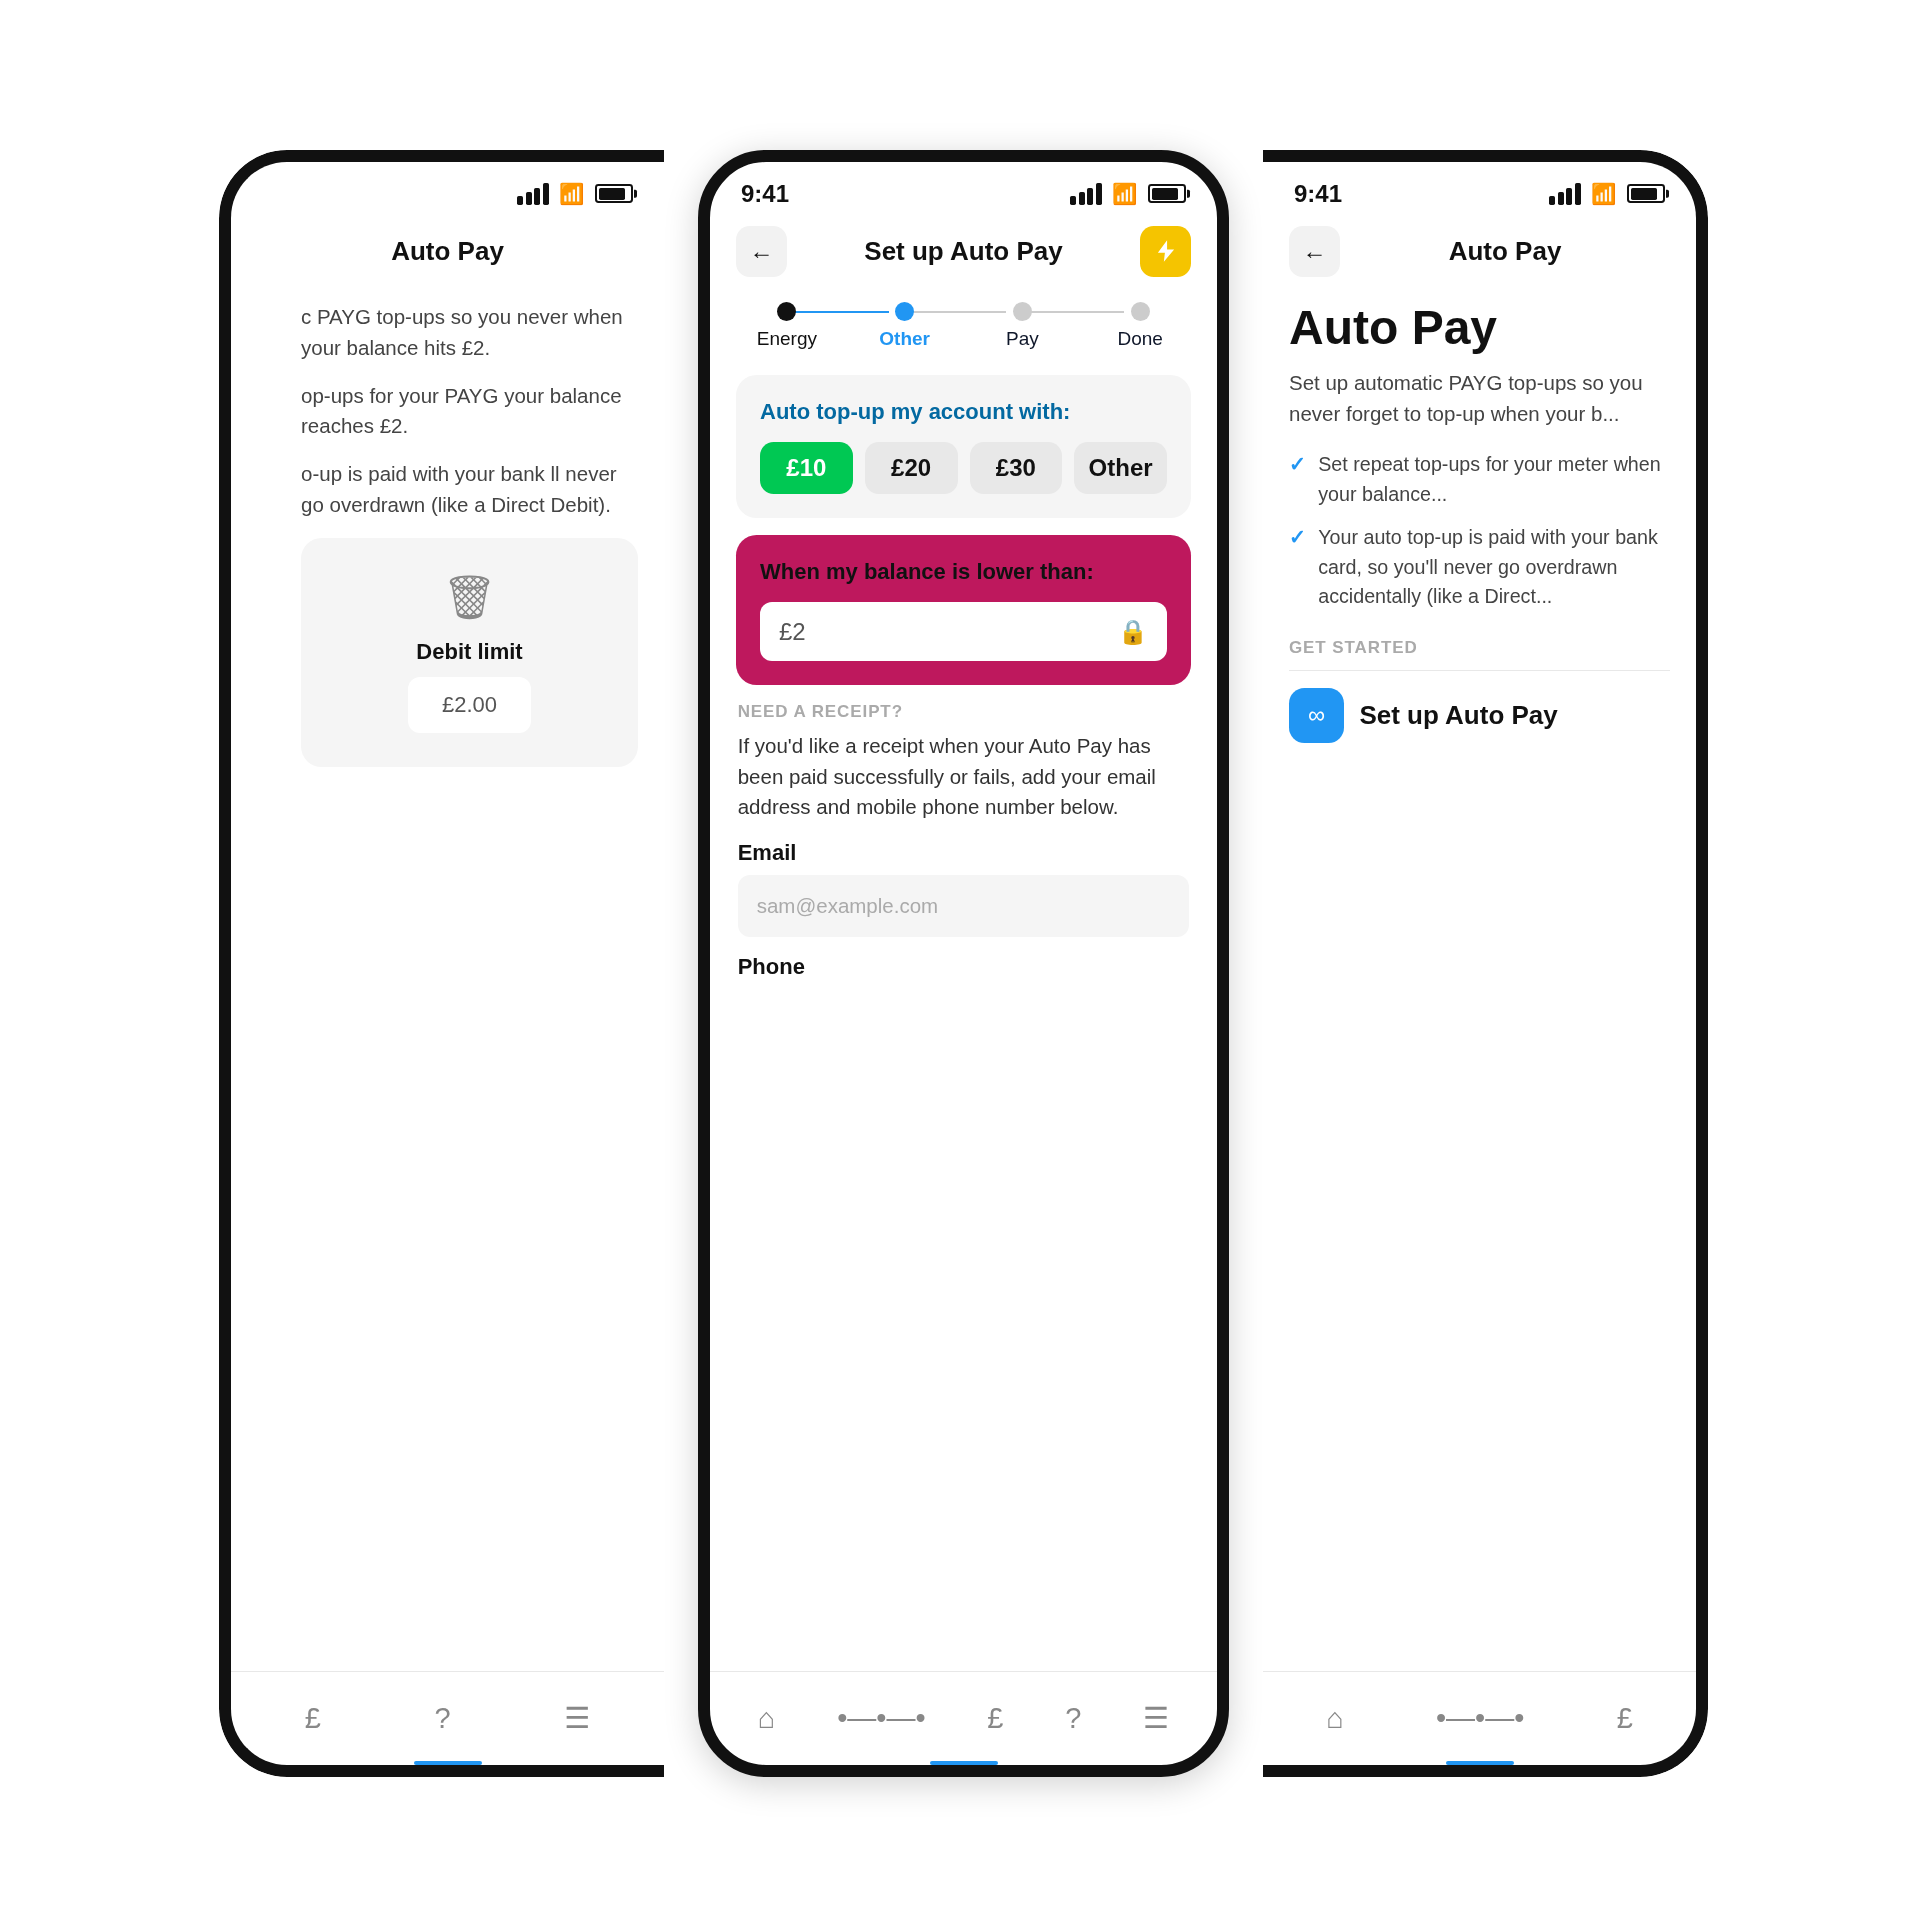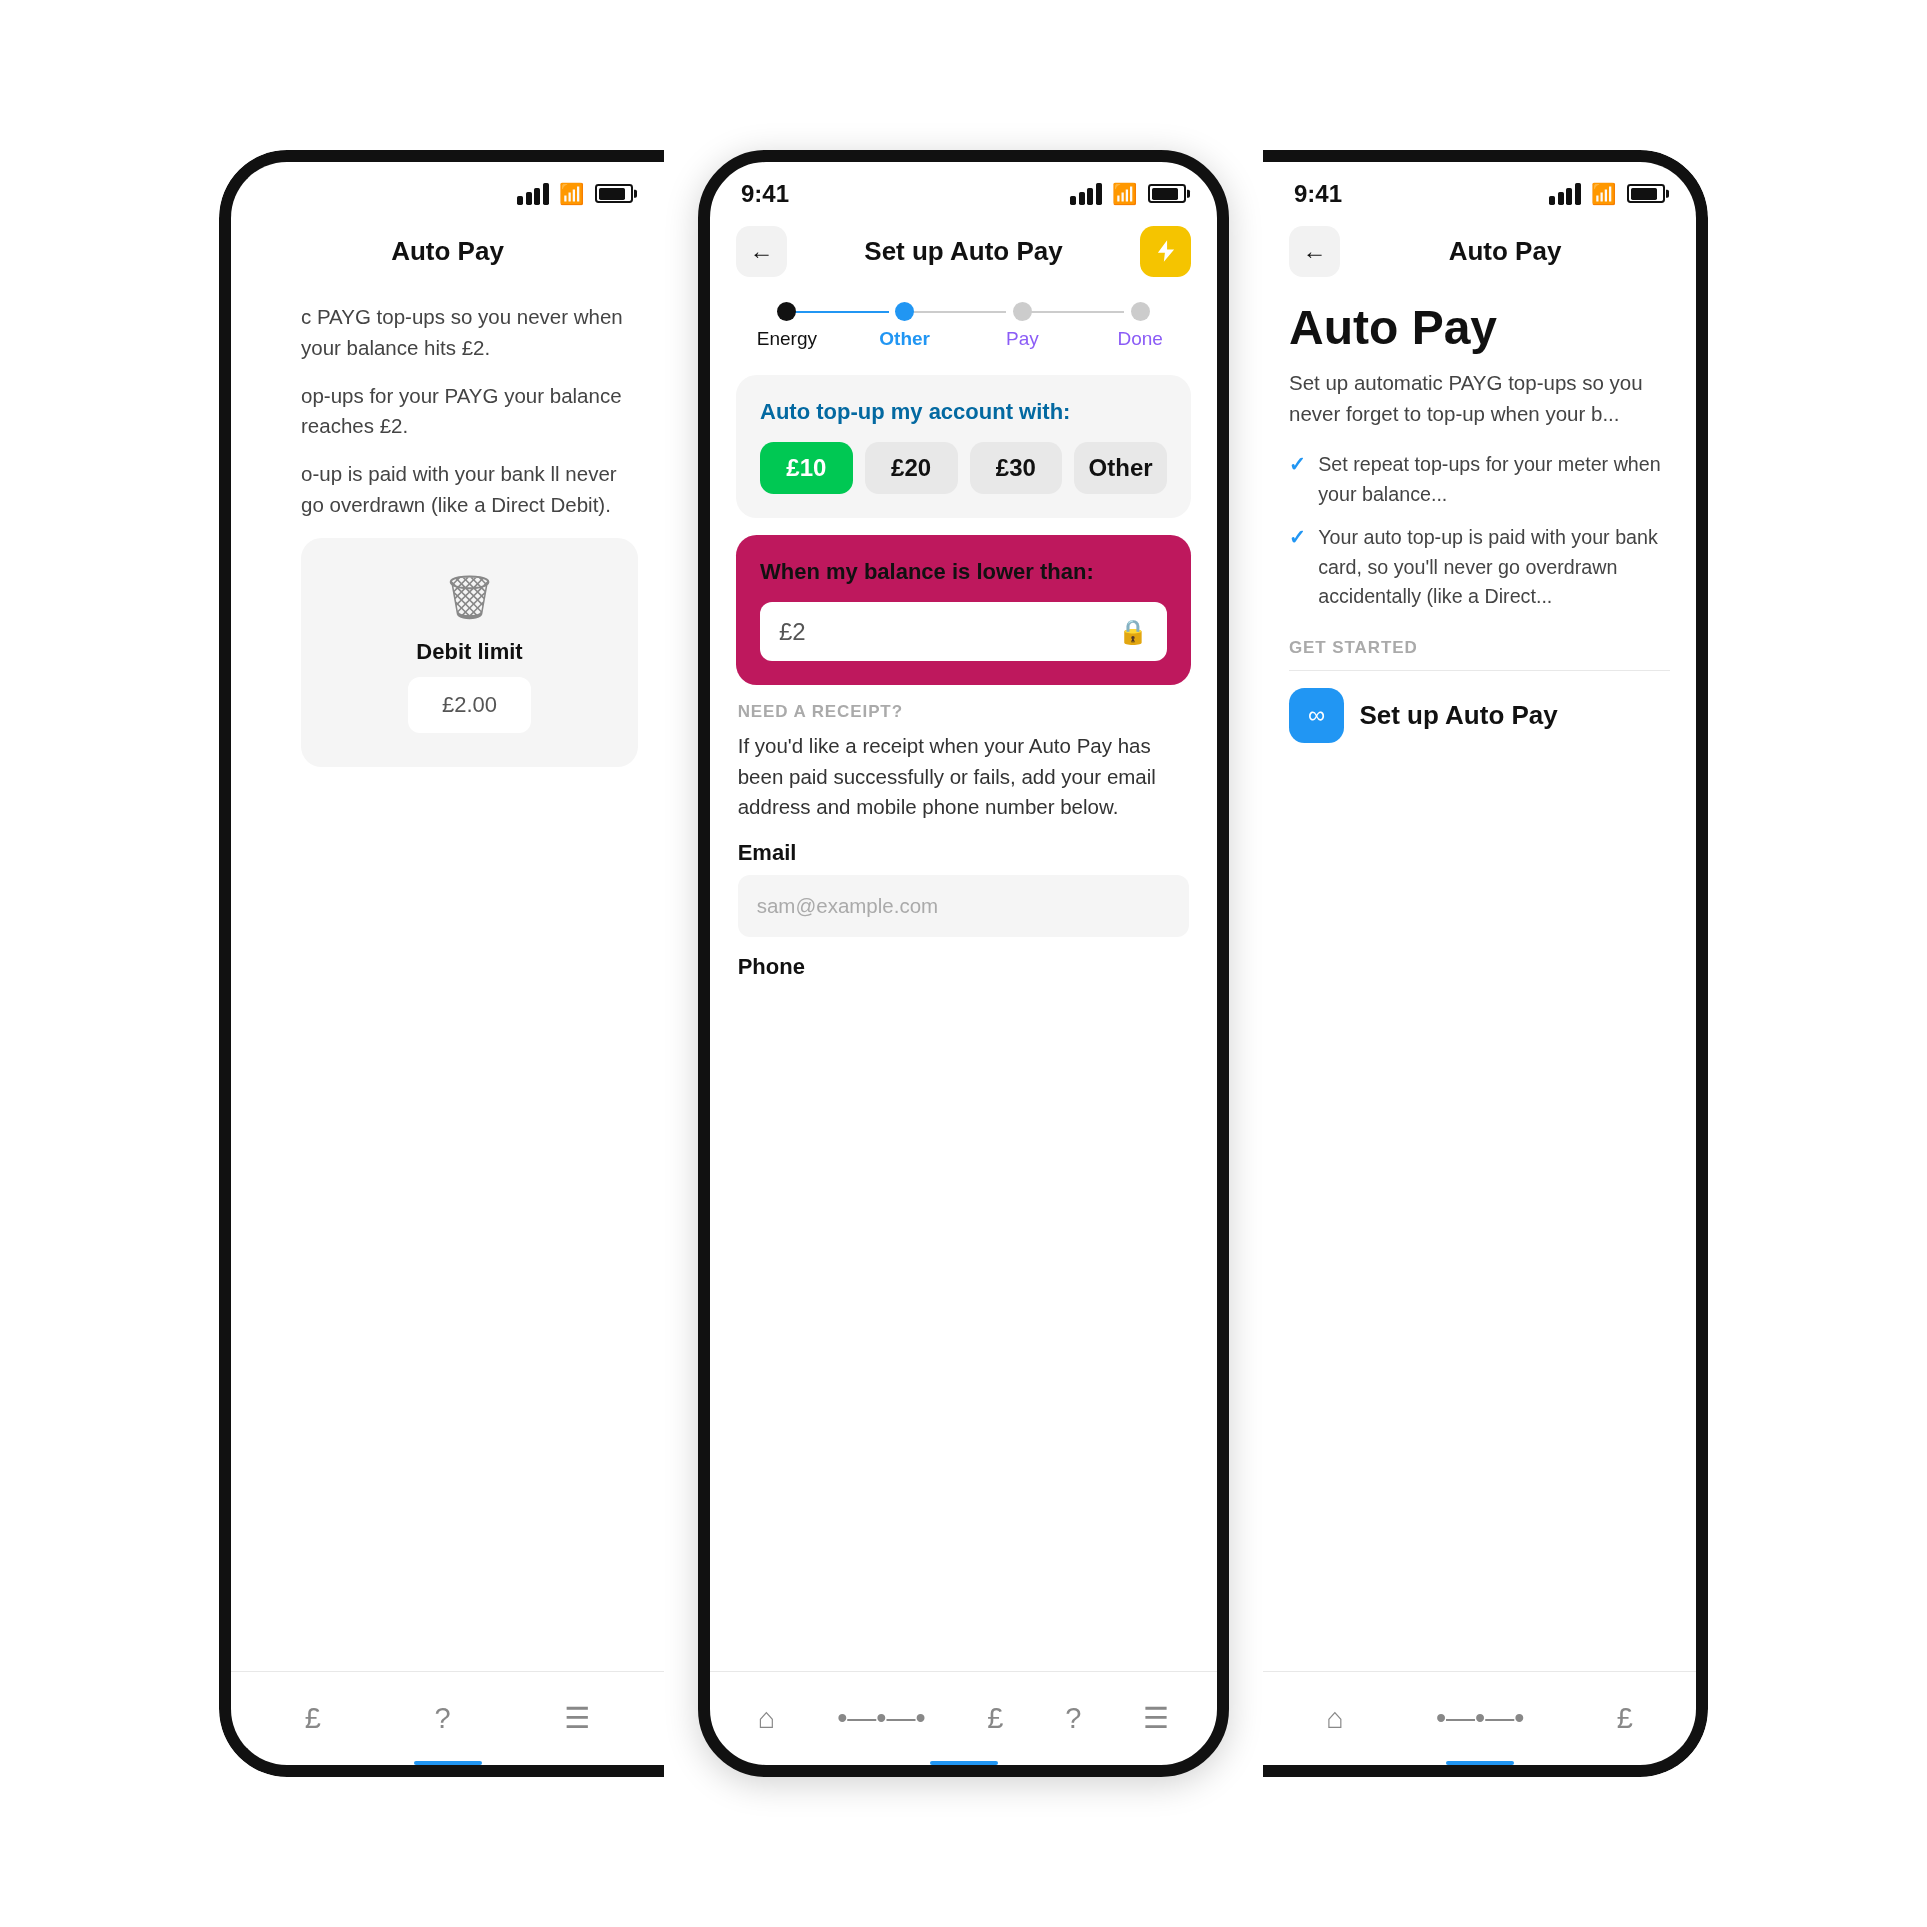--- a/index.html
+++ b/index.html
@@ -206,21 +206,21 @@
       background: #ccc;
       z-index: 0;
     }
     .step-line.active {
       background: #2196f3;
     }
 
     .step-label {
       margin-top: 6.8px;
       font-size: 19px;
-      color: #8b5cf6;
+      color: #0f172a;
       font-weight: 500;
     }
     .step-label.active {
       color: #2196f3;
       font-weight: 600;
     }
     .step-label.filled {
       color: #111;
     }
 

